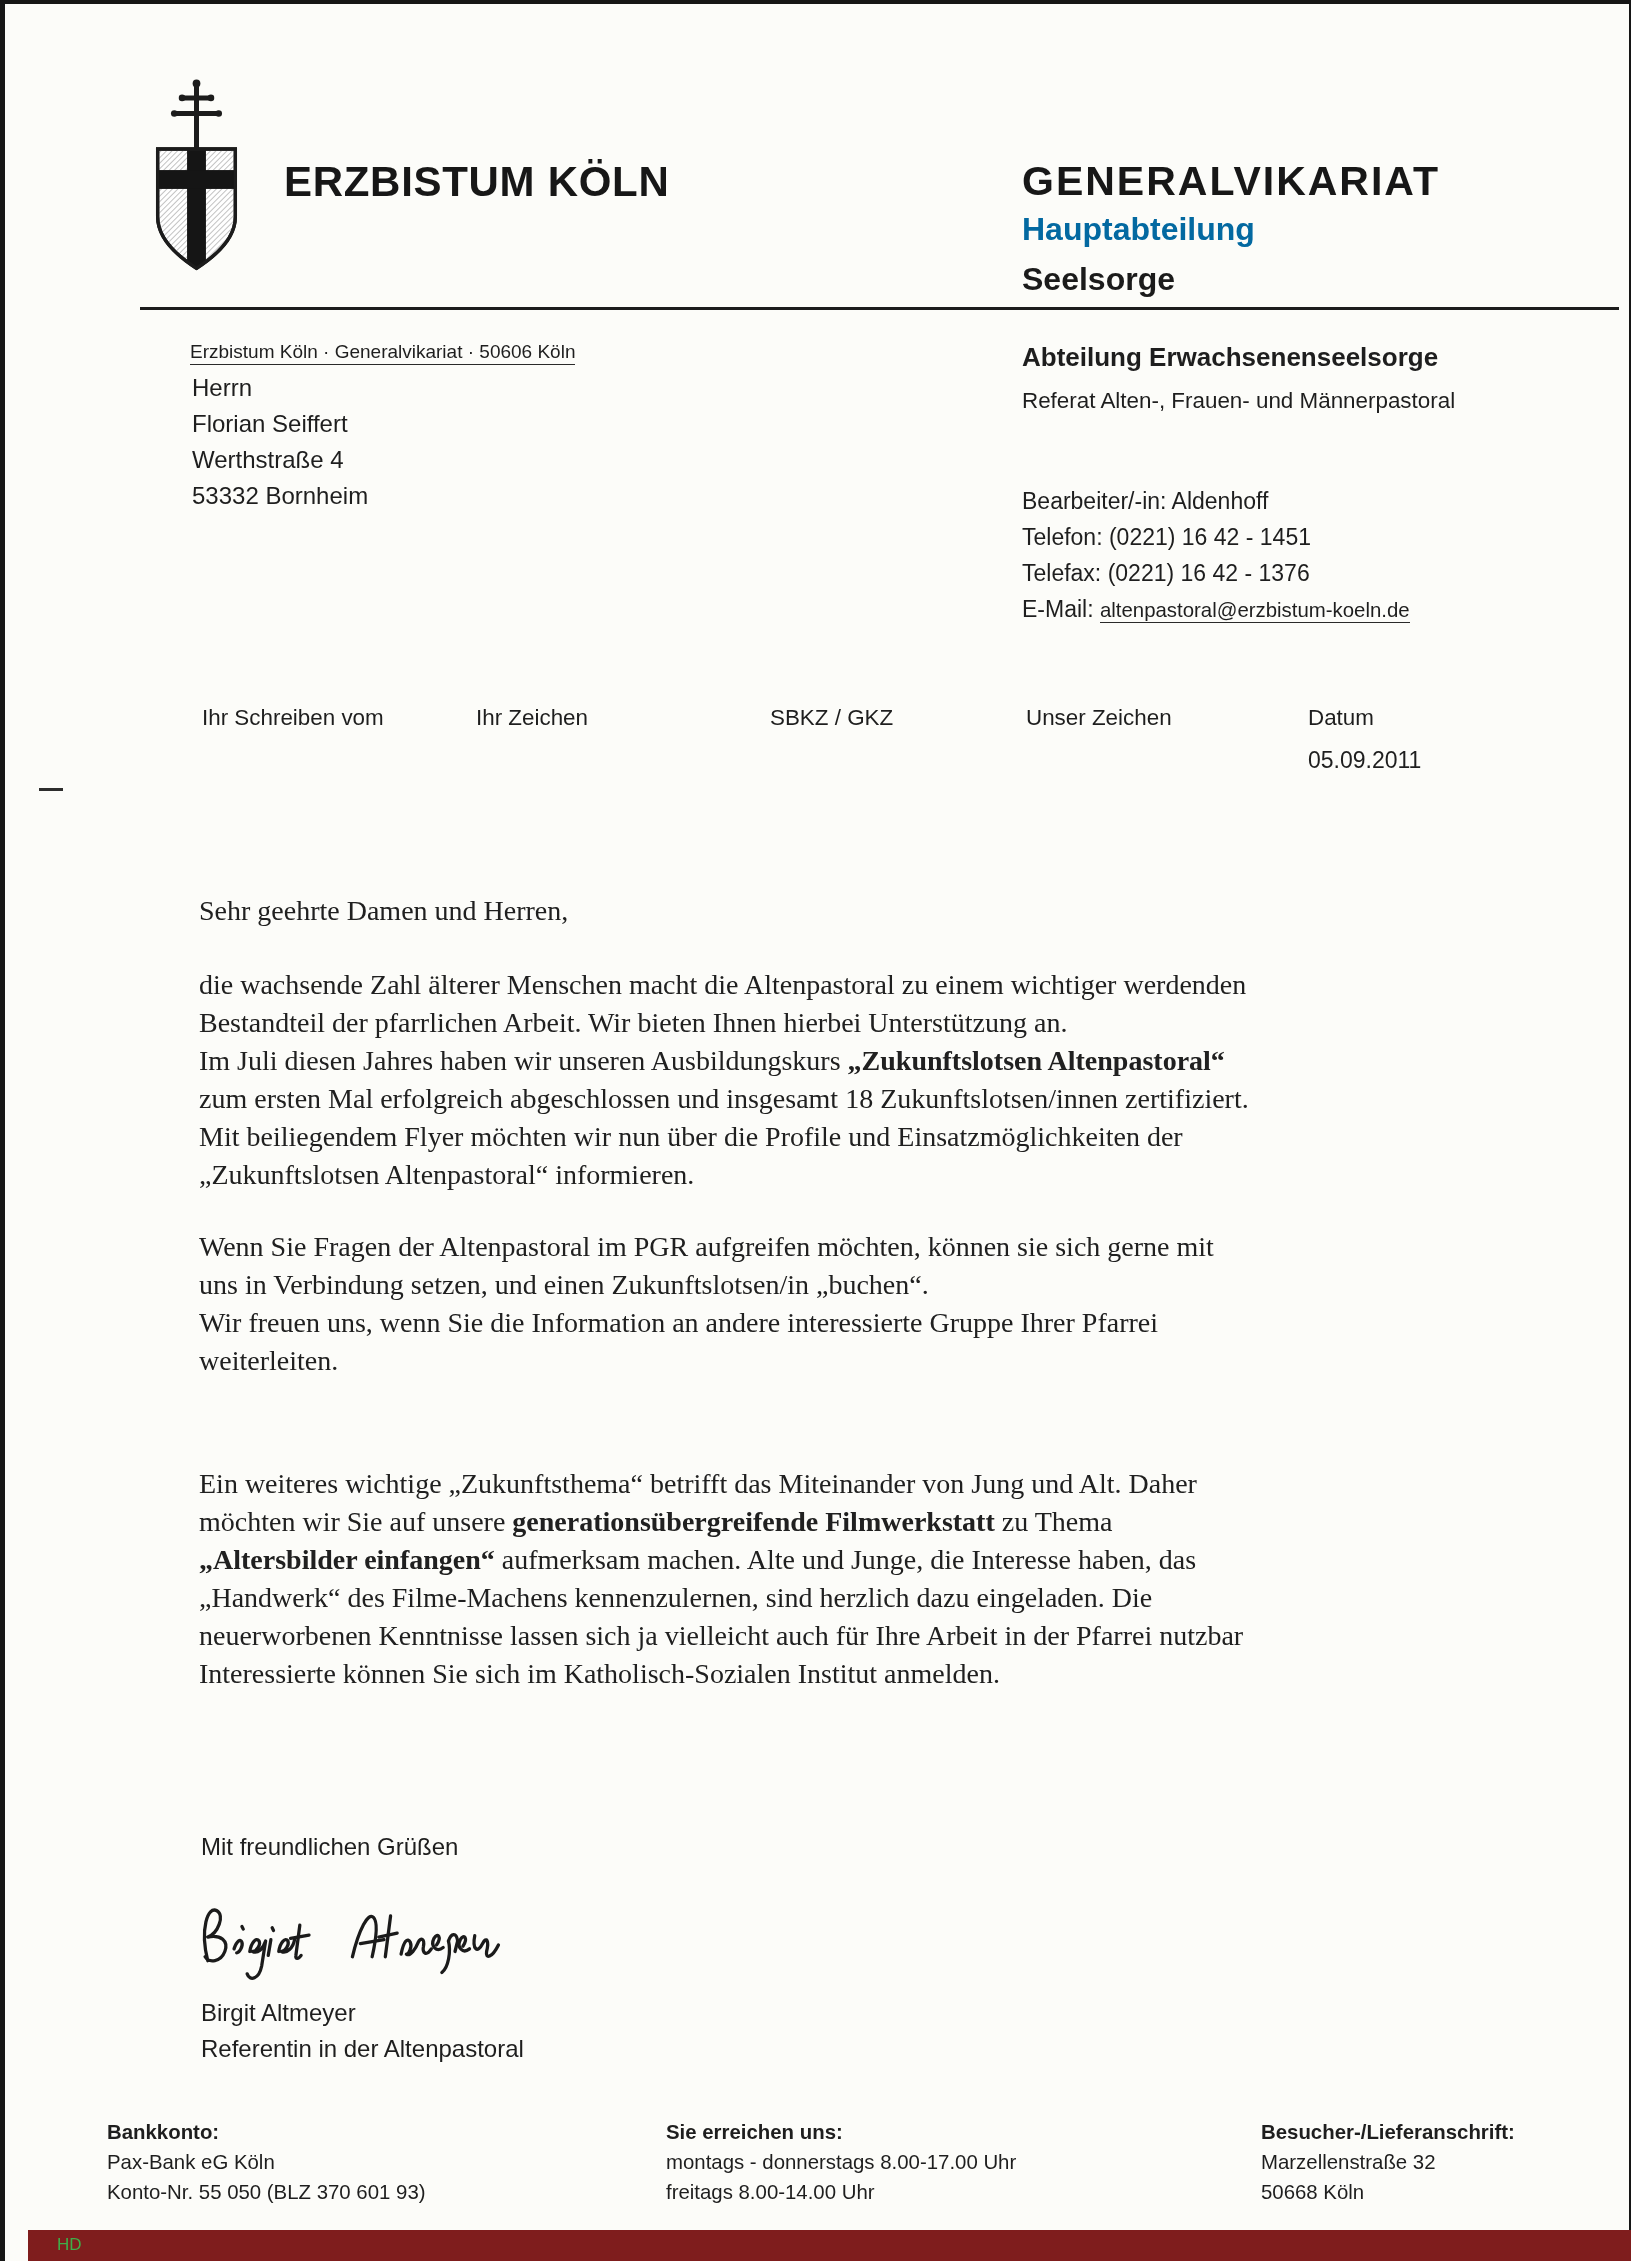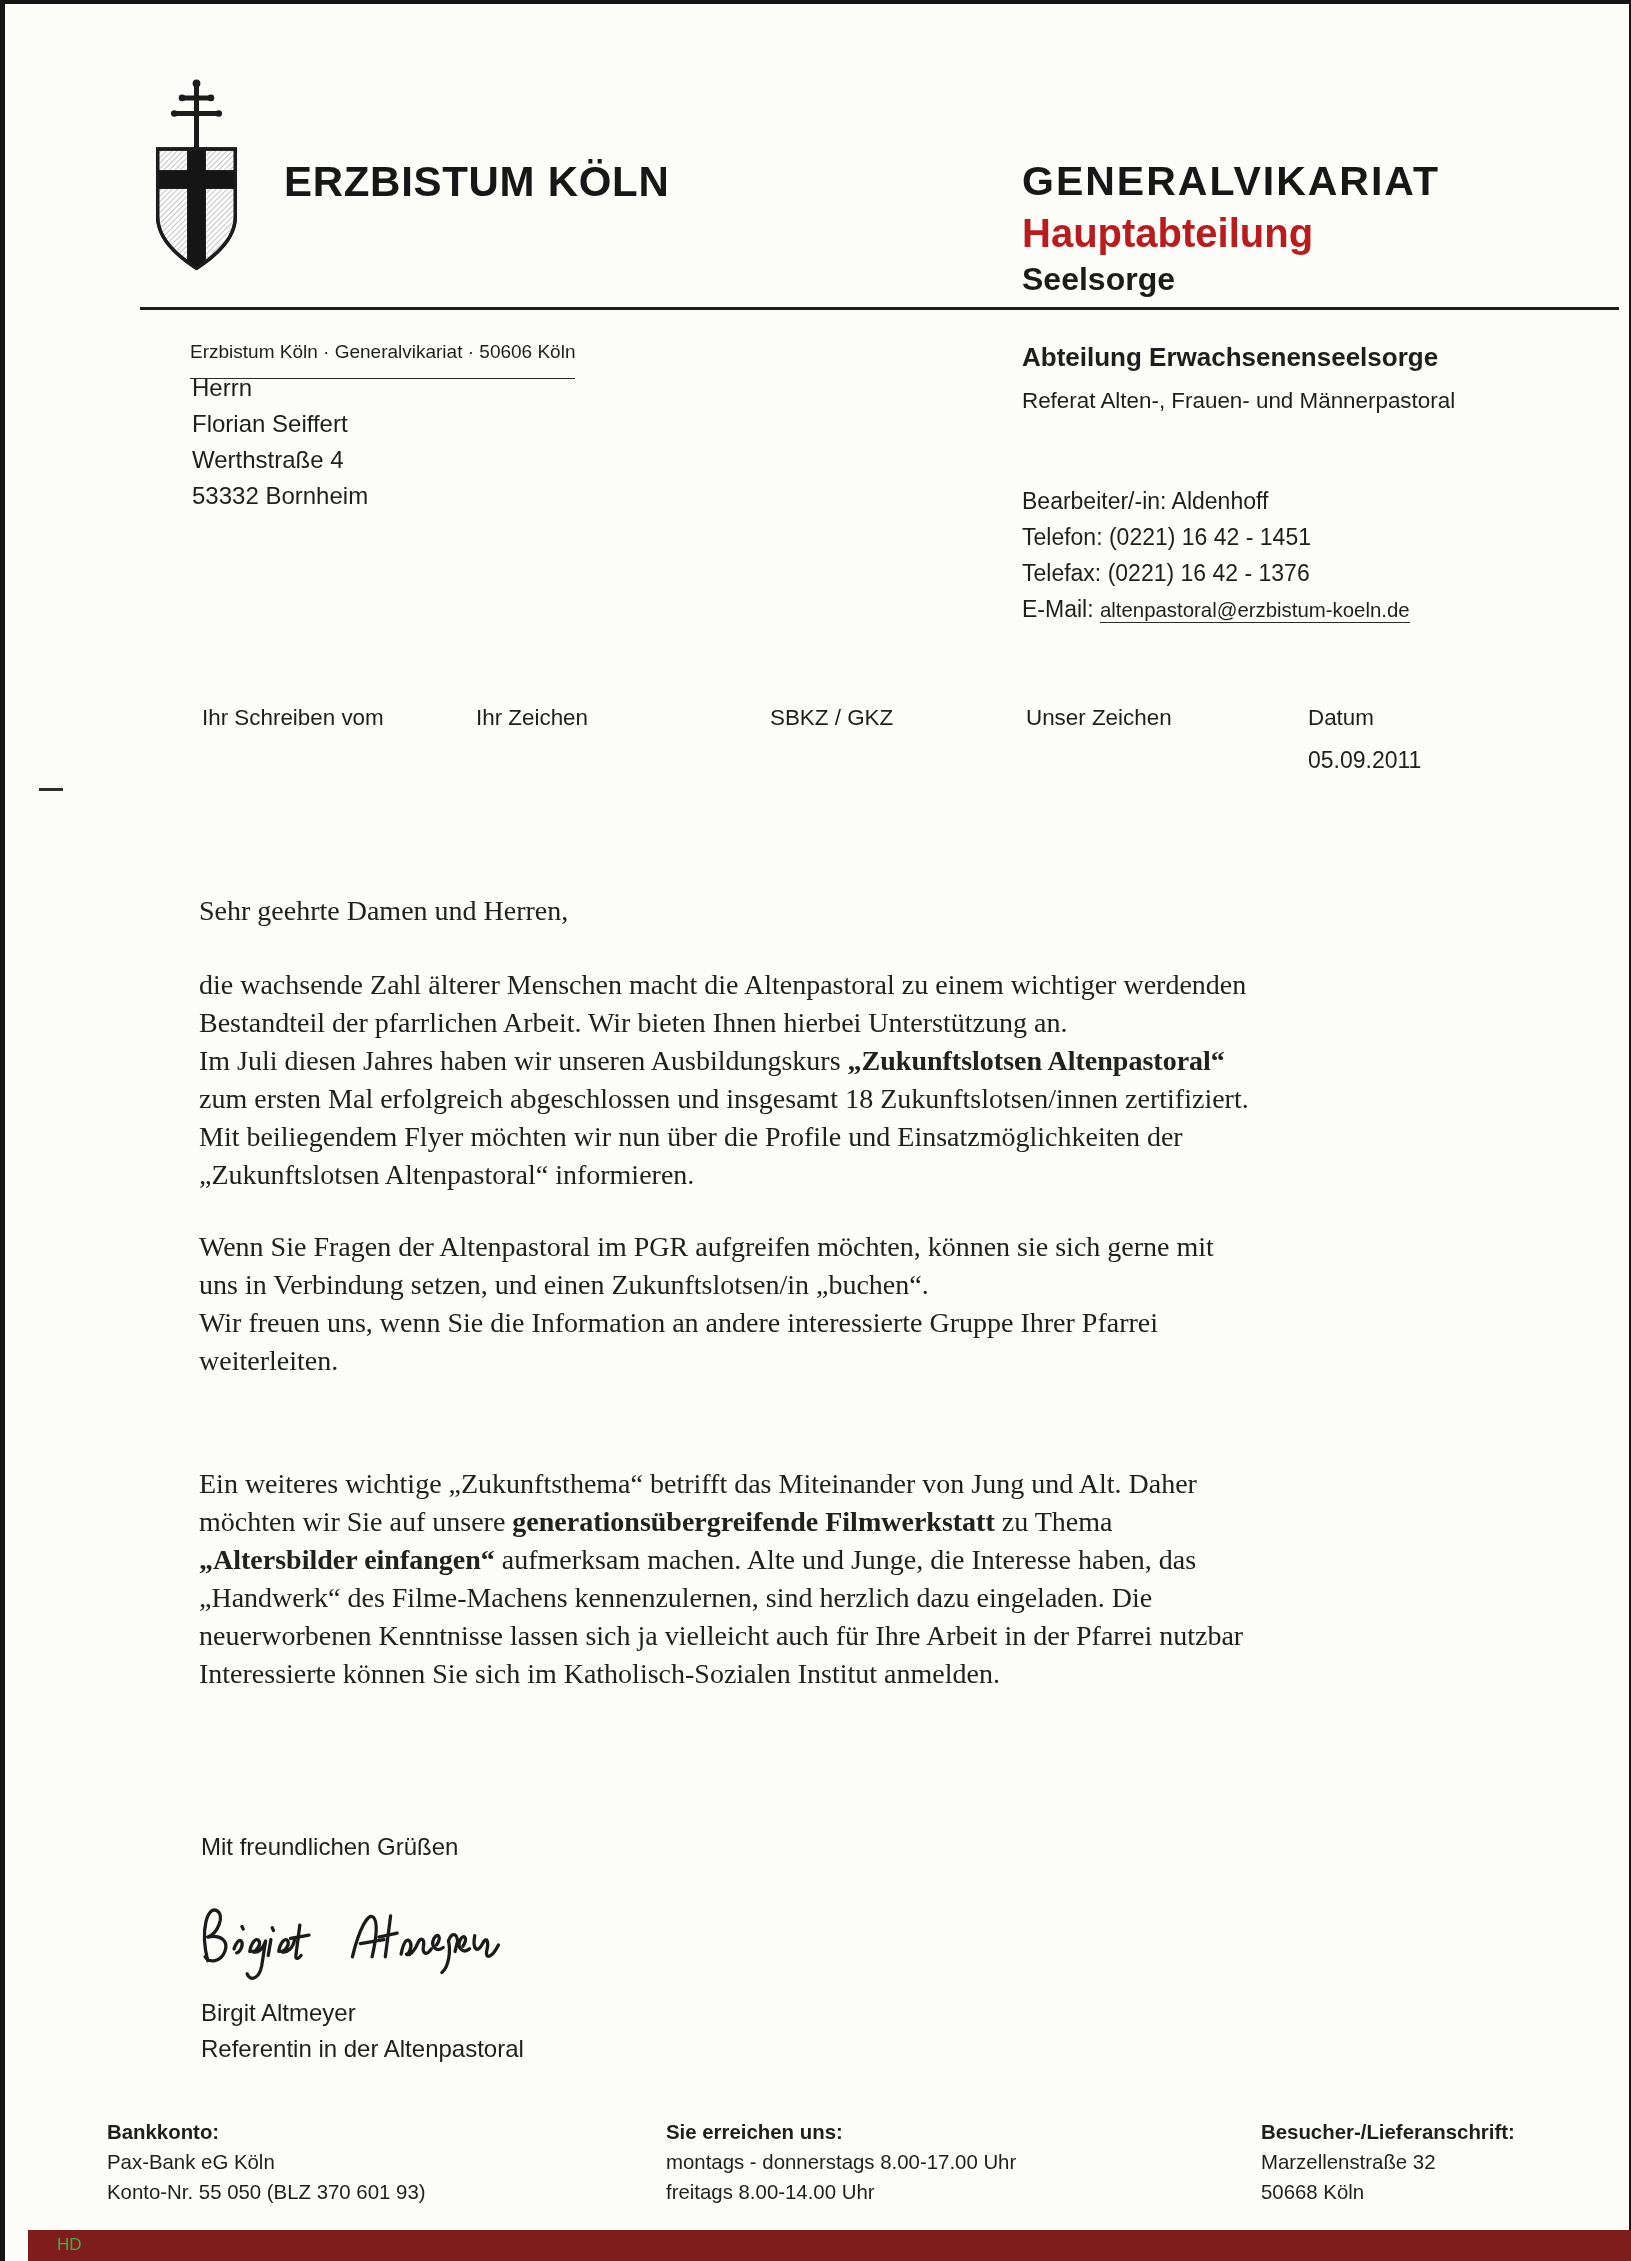--- a/index.html
+++ b/index.html
@@ -20,26 +20,26 @@
   .edge-top { top:0; left:0; width:100%; height:4px; }
   .edge-left { top:0; left:0; width:5.3px; height:100%; }
   .edge-right { top:0; right:0; width:3.3px; height:100%; }
   .bottom-bar { position:absolute; left:0; bottom:0; width:100%; height:31px; background:#7f1d1d;margin-left:28px; }
   .hd-mark { position:absolute; left:29px; top:5.3px; color:#3fae49; font-size:17px; font-family:"Liberation Sans",sans-serif; }
 
   
   .logo { left:141px; top:65px; width:111px; height:229px; }
   .org-name { left:284px; top:158px; font-size:42px; font-weight:bold; letter-spacing:0.7px; color:#171717; }
   .office-title { left:1022px; top:158px; font-size:41px; font-weight:bold; letter-spacing:2px; color:#171717; }
-  .office-sub1 { left:1022px; top:211px; font-size:40px; font-weight:bold; color:#b91c1c; }
+  .office-sub1 { left:1022px; top:211px; font-size:32px; font-weight:bold; color:#0369a1; }
   .office-sub2 { left:1022px; top:261px; font-size:32px; font-weight:bold; color:#1b1b1b; }
   .divider { left:140px; top:307px; width:1479px; height:3.3px; background:#1d1d1d; }
 
   
-  .return-line { left:190px; top:341px; font-size:19px; border-bottom:1.3px solid #2a2a2a; padding-bottom:15px; }
+  .return-line { left:190px; top:341px; font-size:19px; border-bottom:1.3px solid #2a2a2a; padding-bottom:1px; }
   .recipient { left:192px; top:370px; font-size:24px; line-height:36px; }
 
   
   .dept-title { left:1022px; top:342px; font-size:26px; font-weight:bold; }
   .dept-referat { left:1022px; top:388px; font-size:22.4px; }
   .dept-contact { left:1022px; top:483px; font-size:23px; line-height:36px; }
   .email-addr { font-size:20.4px; border-bottom:1.3px solid #2a2a2a; padding-bottom:1px; }
 
   
   .ref-label { top:705px; font-size:22.4px; }

